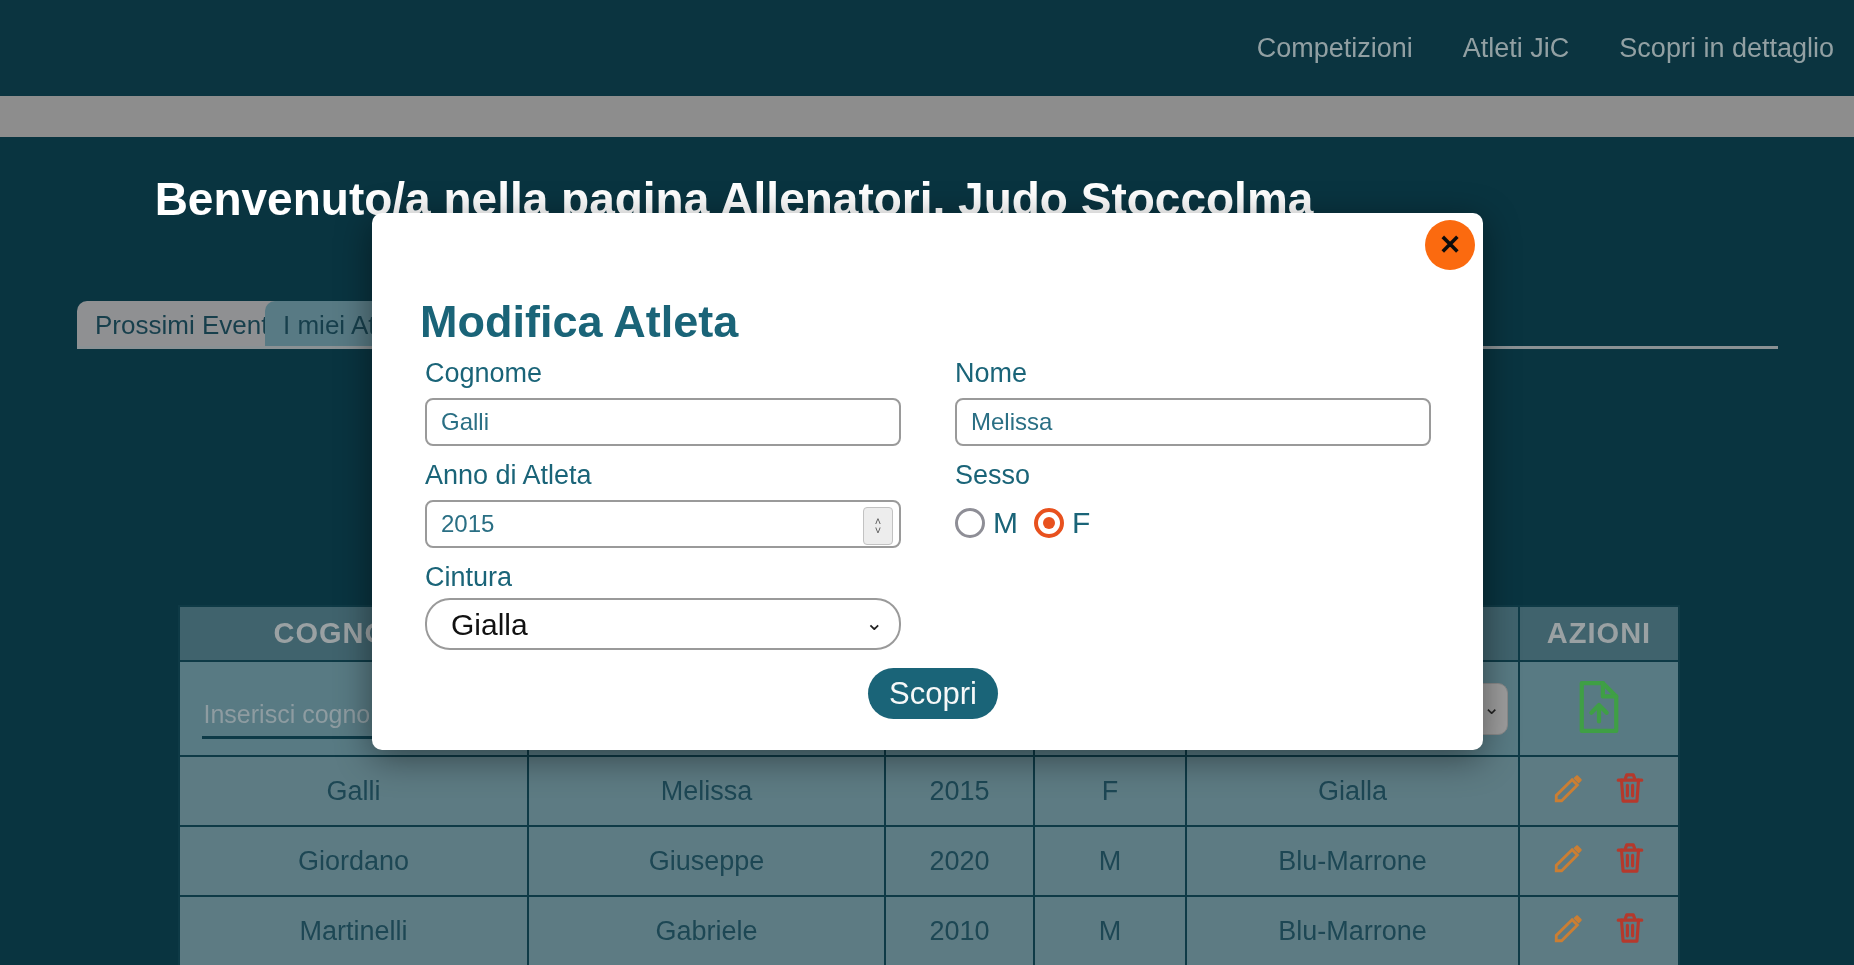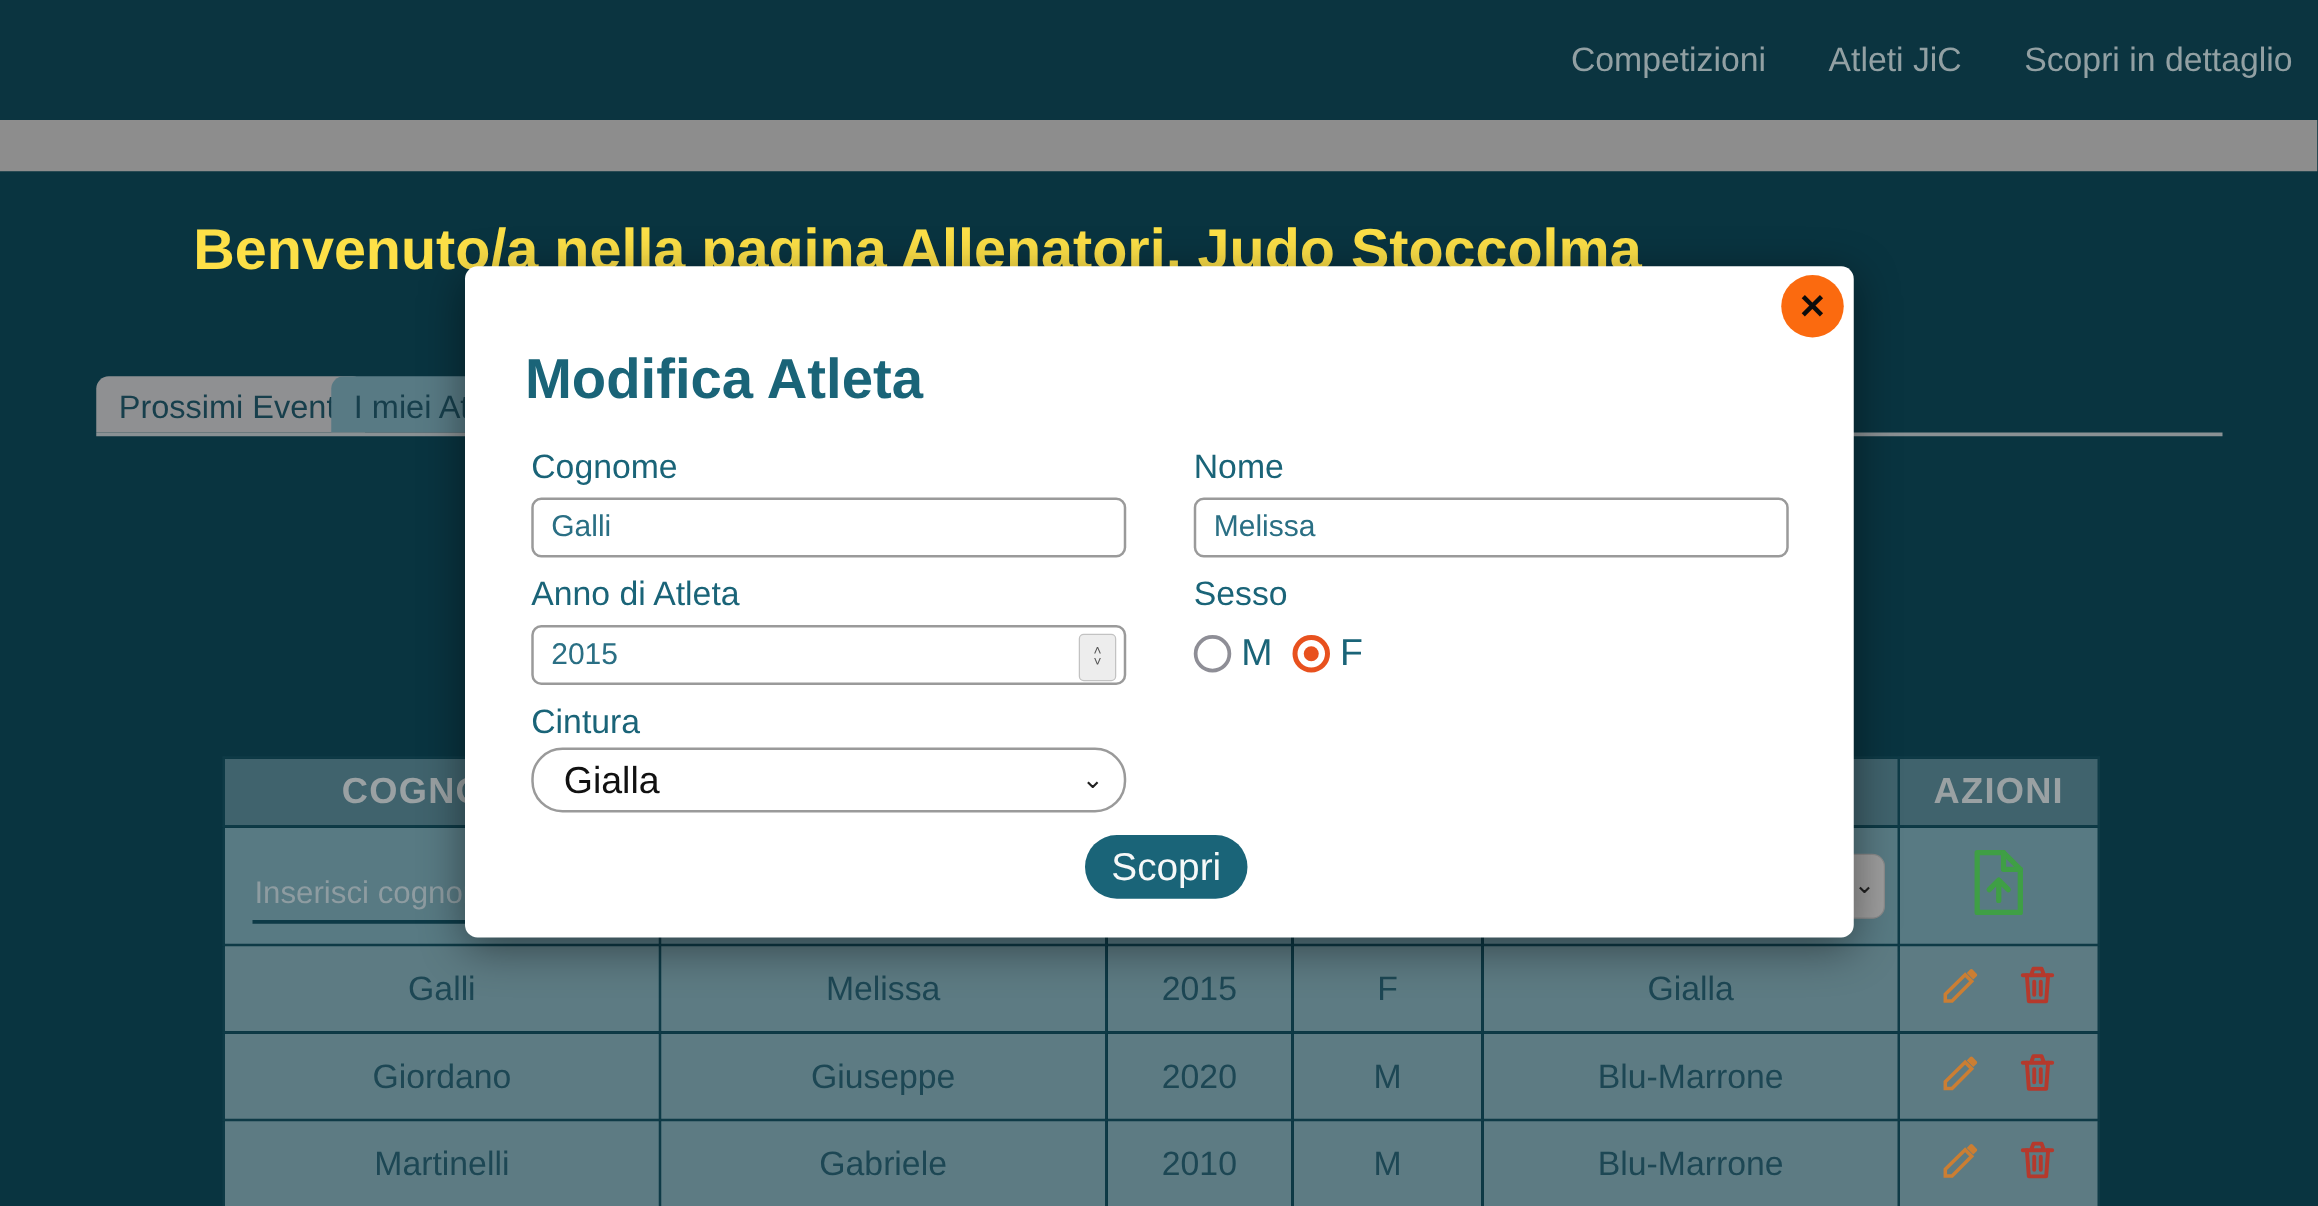--- a/index.html
+++ b/index.html
@@ -13,21 +13,21 @@
           display:flex;align-items:center;}
   .brand{display:flex;align-items:center;margin-left:38px;cursor:pointer;}
   .brand svg{width:74px;height:60px;display:block;}
   .brand-text{margin-left:14px;color:#8b959a;font-weight:bold;font-size:21px;letter-spacing:2px;}
   .nav-links{margin-left:auto;margin-right:20px;display:flex;gap:50px;}
   .nav-link{color:#92a0a3;font-size:27px;cursor:pointer;}
   
   .graybar{position:absolute;top:96px;left:0;width:1854px;height:41px;background:#8d8d8d;}
   
   .page-title{position:absolute;top:172px;left:0;width:1468px;text-align:center;
-              font-size:46px;font-weight:bold;color:#fde047;}
+              font-size:46px;font-weight:bold;color:#ffffff;}
   
   .tab{position:absolute;top:301px;height:45px;box-sizing:border-box;
        border-radius:10px 10px 0 0;font-size:26px;color:#173f4c;
        padding:9px 18px;cursor:pointer;white-space:nowrap;}
   .tab-active{left:77px;background:#8f9092;}
   .tab-inactive{left:265px;background:#587a84;}
   .tab-underline{position:absolute;top:346px;left:77px;width:1701px;height:3px;background:#8a9194;}
   
   table.atleti{position:absolute;top:605px;left:178px;width:1500px;table-layout:fixed;
                border-collapse:collapse;}
@@ -49,21 +49,21 @@
   .filter-select-chevron{position:absolute;right:8px;top:12px;font-size:20px;color:#222;
                  pointer-events:none;}
   .icon-btn{background:none;border:none;padding:0;cursor:pointer;display:inline-block;}
   .action-gap{display:inline-flex;gap:28px;align-items:center;}
   
   .modal{position:absolute;left:372px;top:213px;width:1111px;height:537px;background:#ffffff;
          border-radius:10px;box-shadow:0 8px 36px rgba(0,0,0,0.45);}
   .modal-close{position:absolute;left:1053px;top:7px;width:50px;height:50px;border-radius:50%;
          background:#fb6a0f;border:none;cursor:pointer;display:flex;align-items:center;
          justify-content:center;font-size:27px;font-weight:900;color:#0c0c0c;line-height:1;}
-  .modal-title{position:absolute;left:48px;top:64px;font-size:45px;font-weight:bold;color:#1a6478;}
+  .modal-title{position:absolute;left:48px;top:83px;font-size:45px;font-weight:bold;color:#1a6478;}
   .f-label{position:absolute;font-size:27px;color:#1a6478;}
   .f-input{position:absolute;width:476px;height:48px;box-sizing:border-box;
            border:2px solid #9a9a9a;border-radius:8px;font-size:24px;color:#2a6f84;
            padding-left:14px;font-family:inherit;outline:none;}
   .spinner{position:absolute;left:491px;top:294px;width:28px;height:36px;background:#ededed;
            border:1px solid #c2c2c2;border-radius:4px;display:flex;flex-direction:column;
            align-items:center;justify-content:center;color:#555;font-size:11px;line-height:9px;
            cursor:pointer;}
   .radio-row{position:absolute;left:583px;top:293px;display:flex;align-items:center;}
   .radio{width:24px;height:24px;border-radius:50%;border:3px solid #8e8e96;background:#fff;

